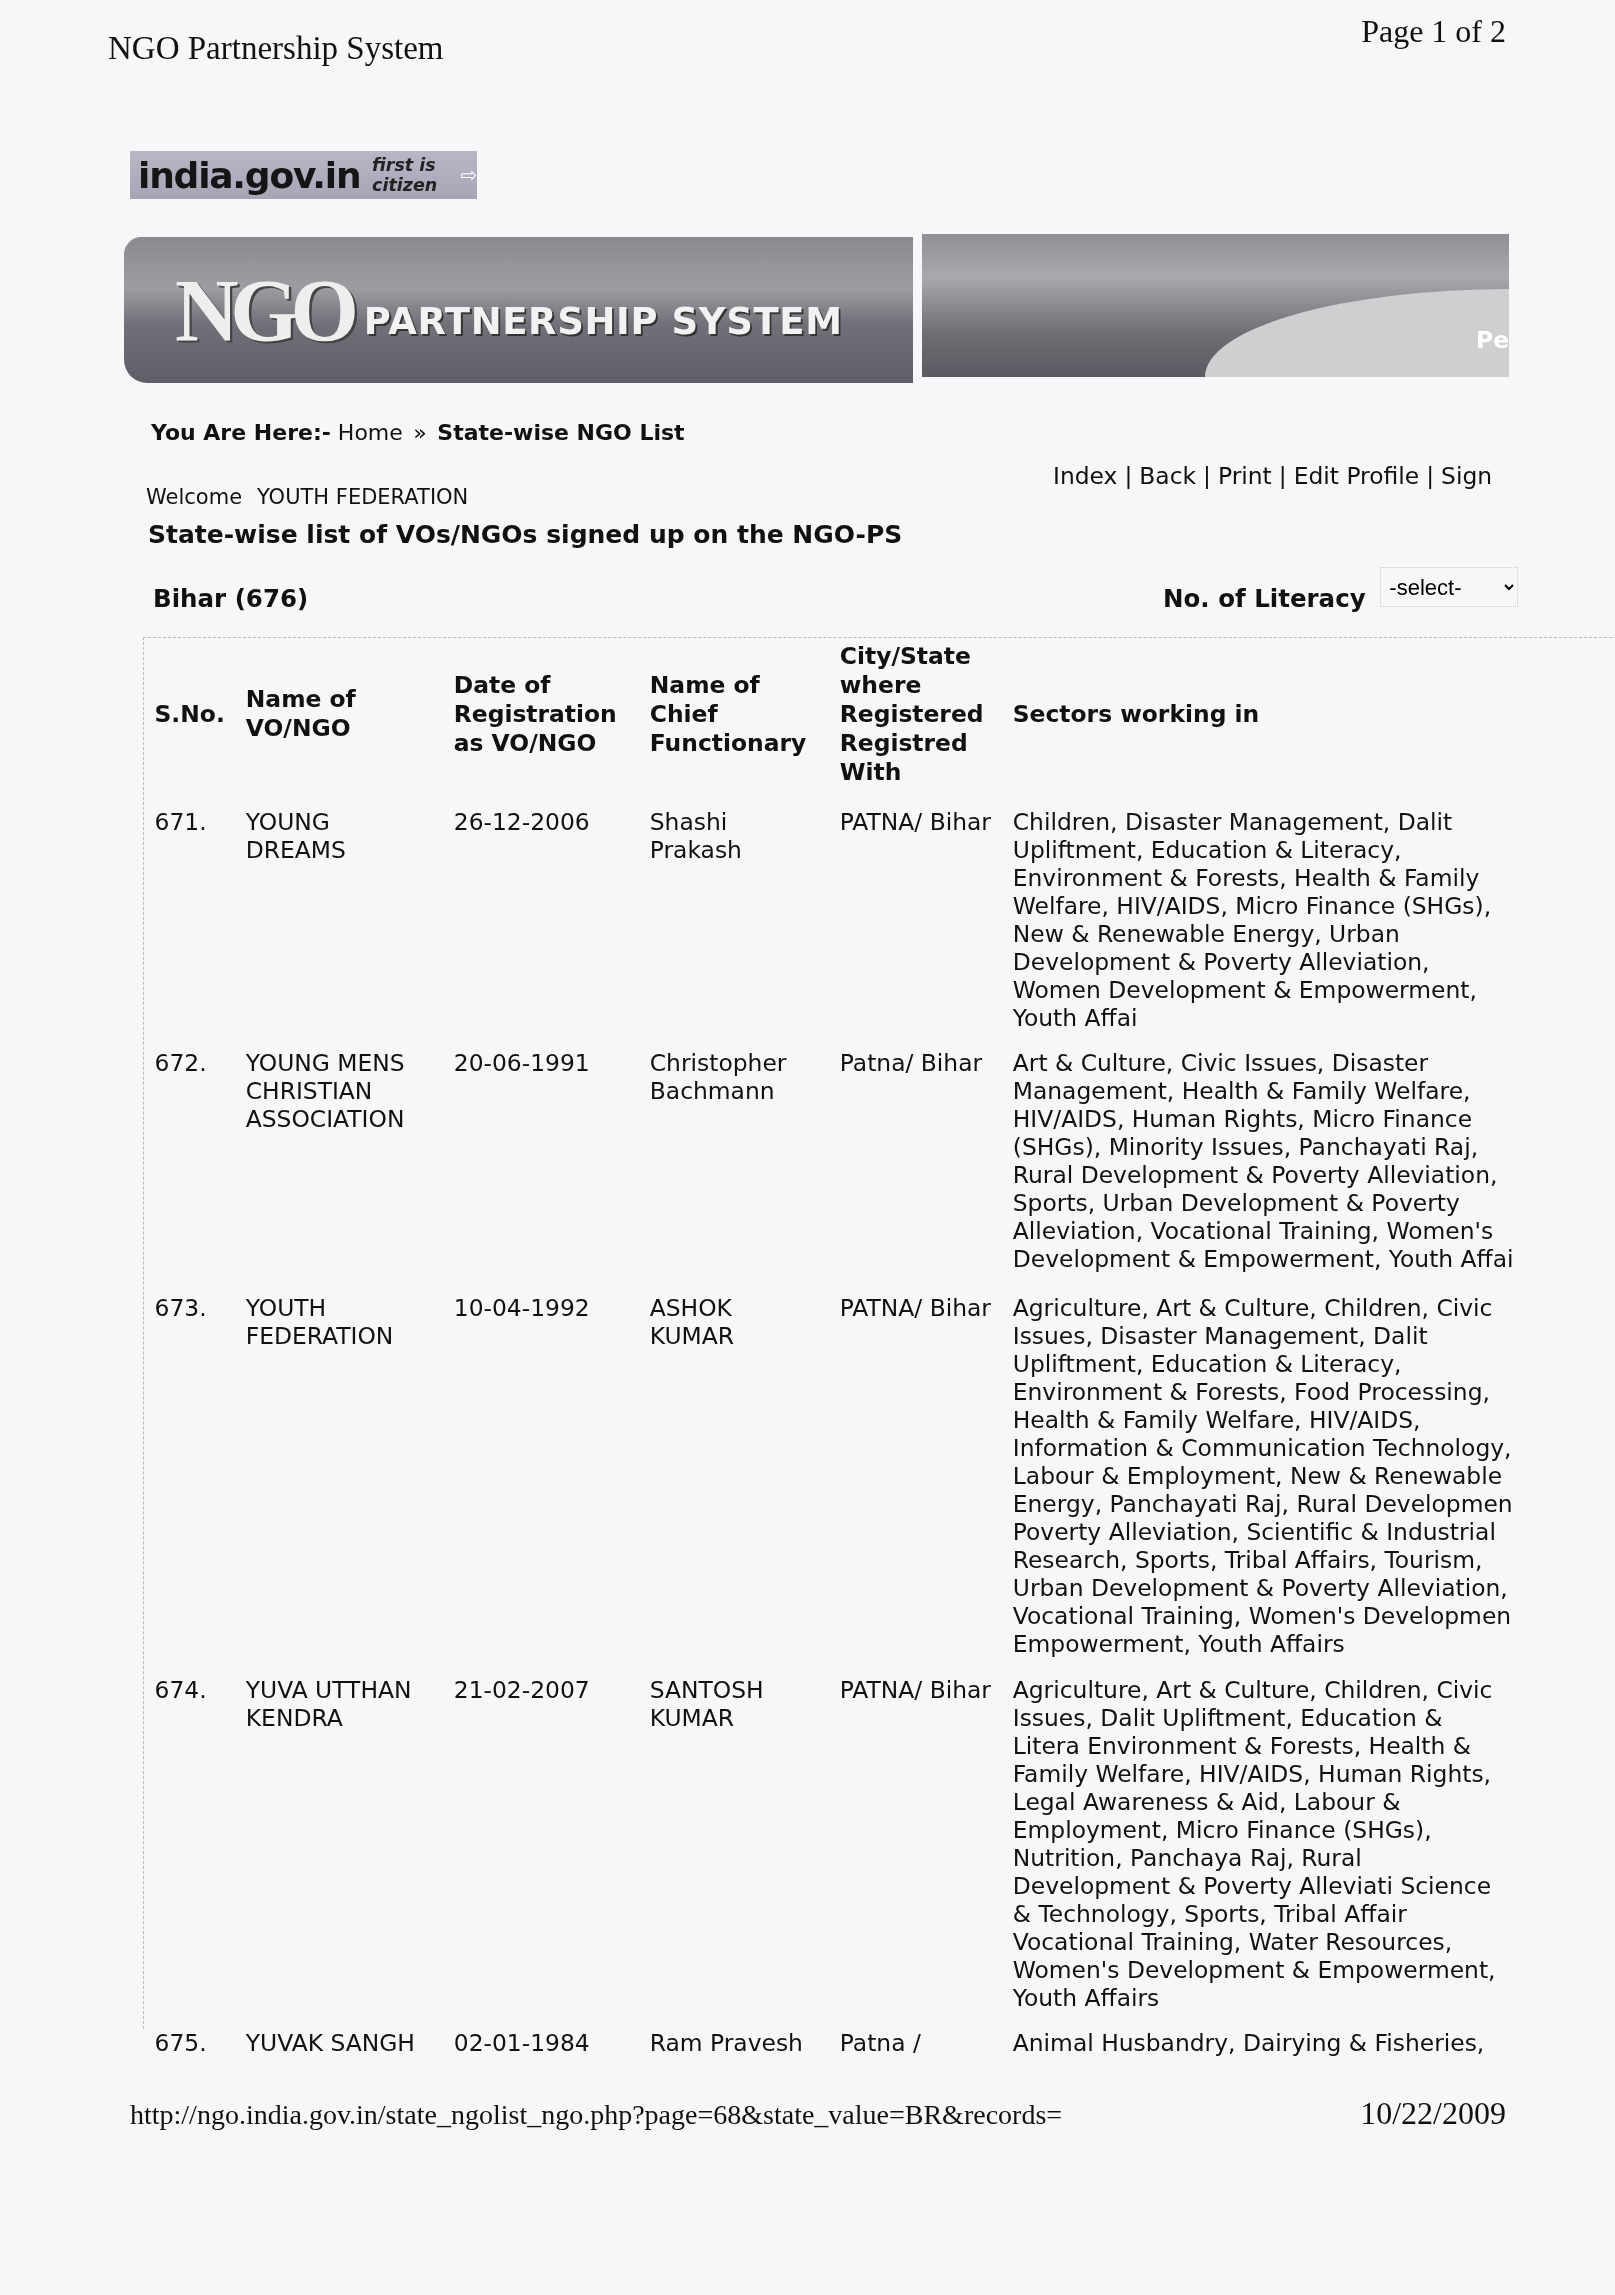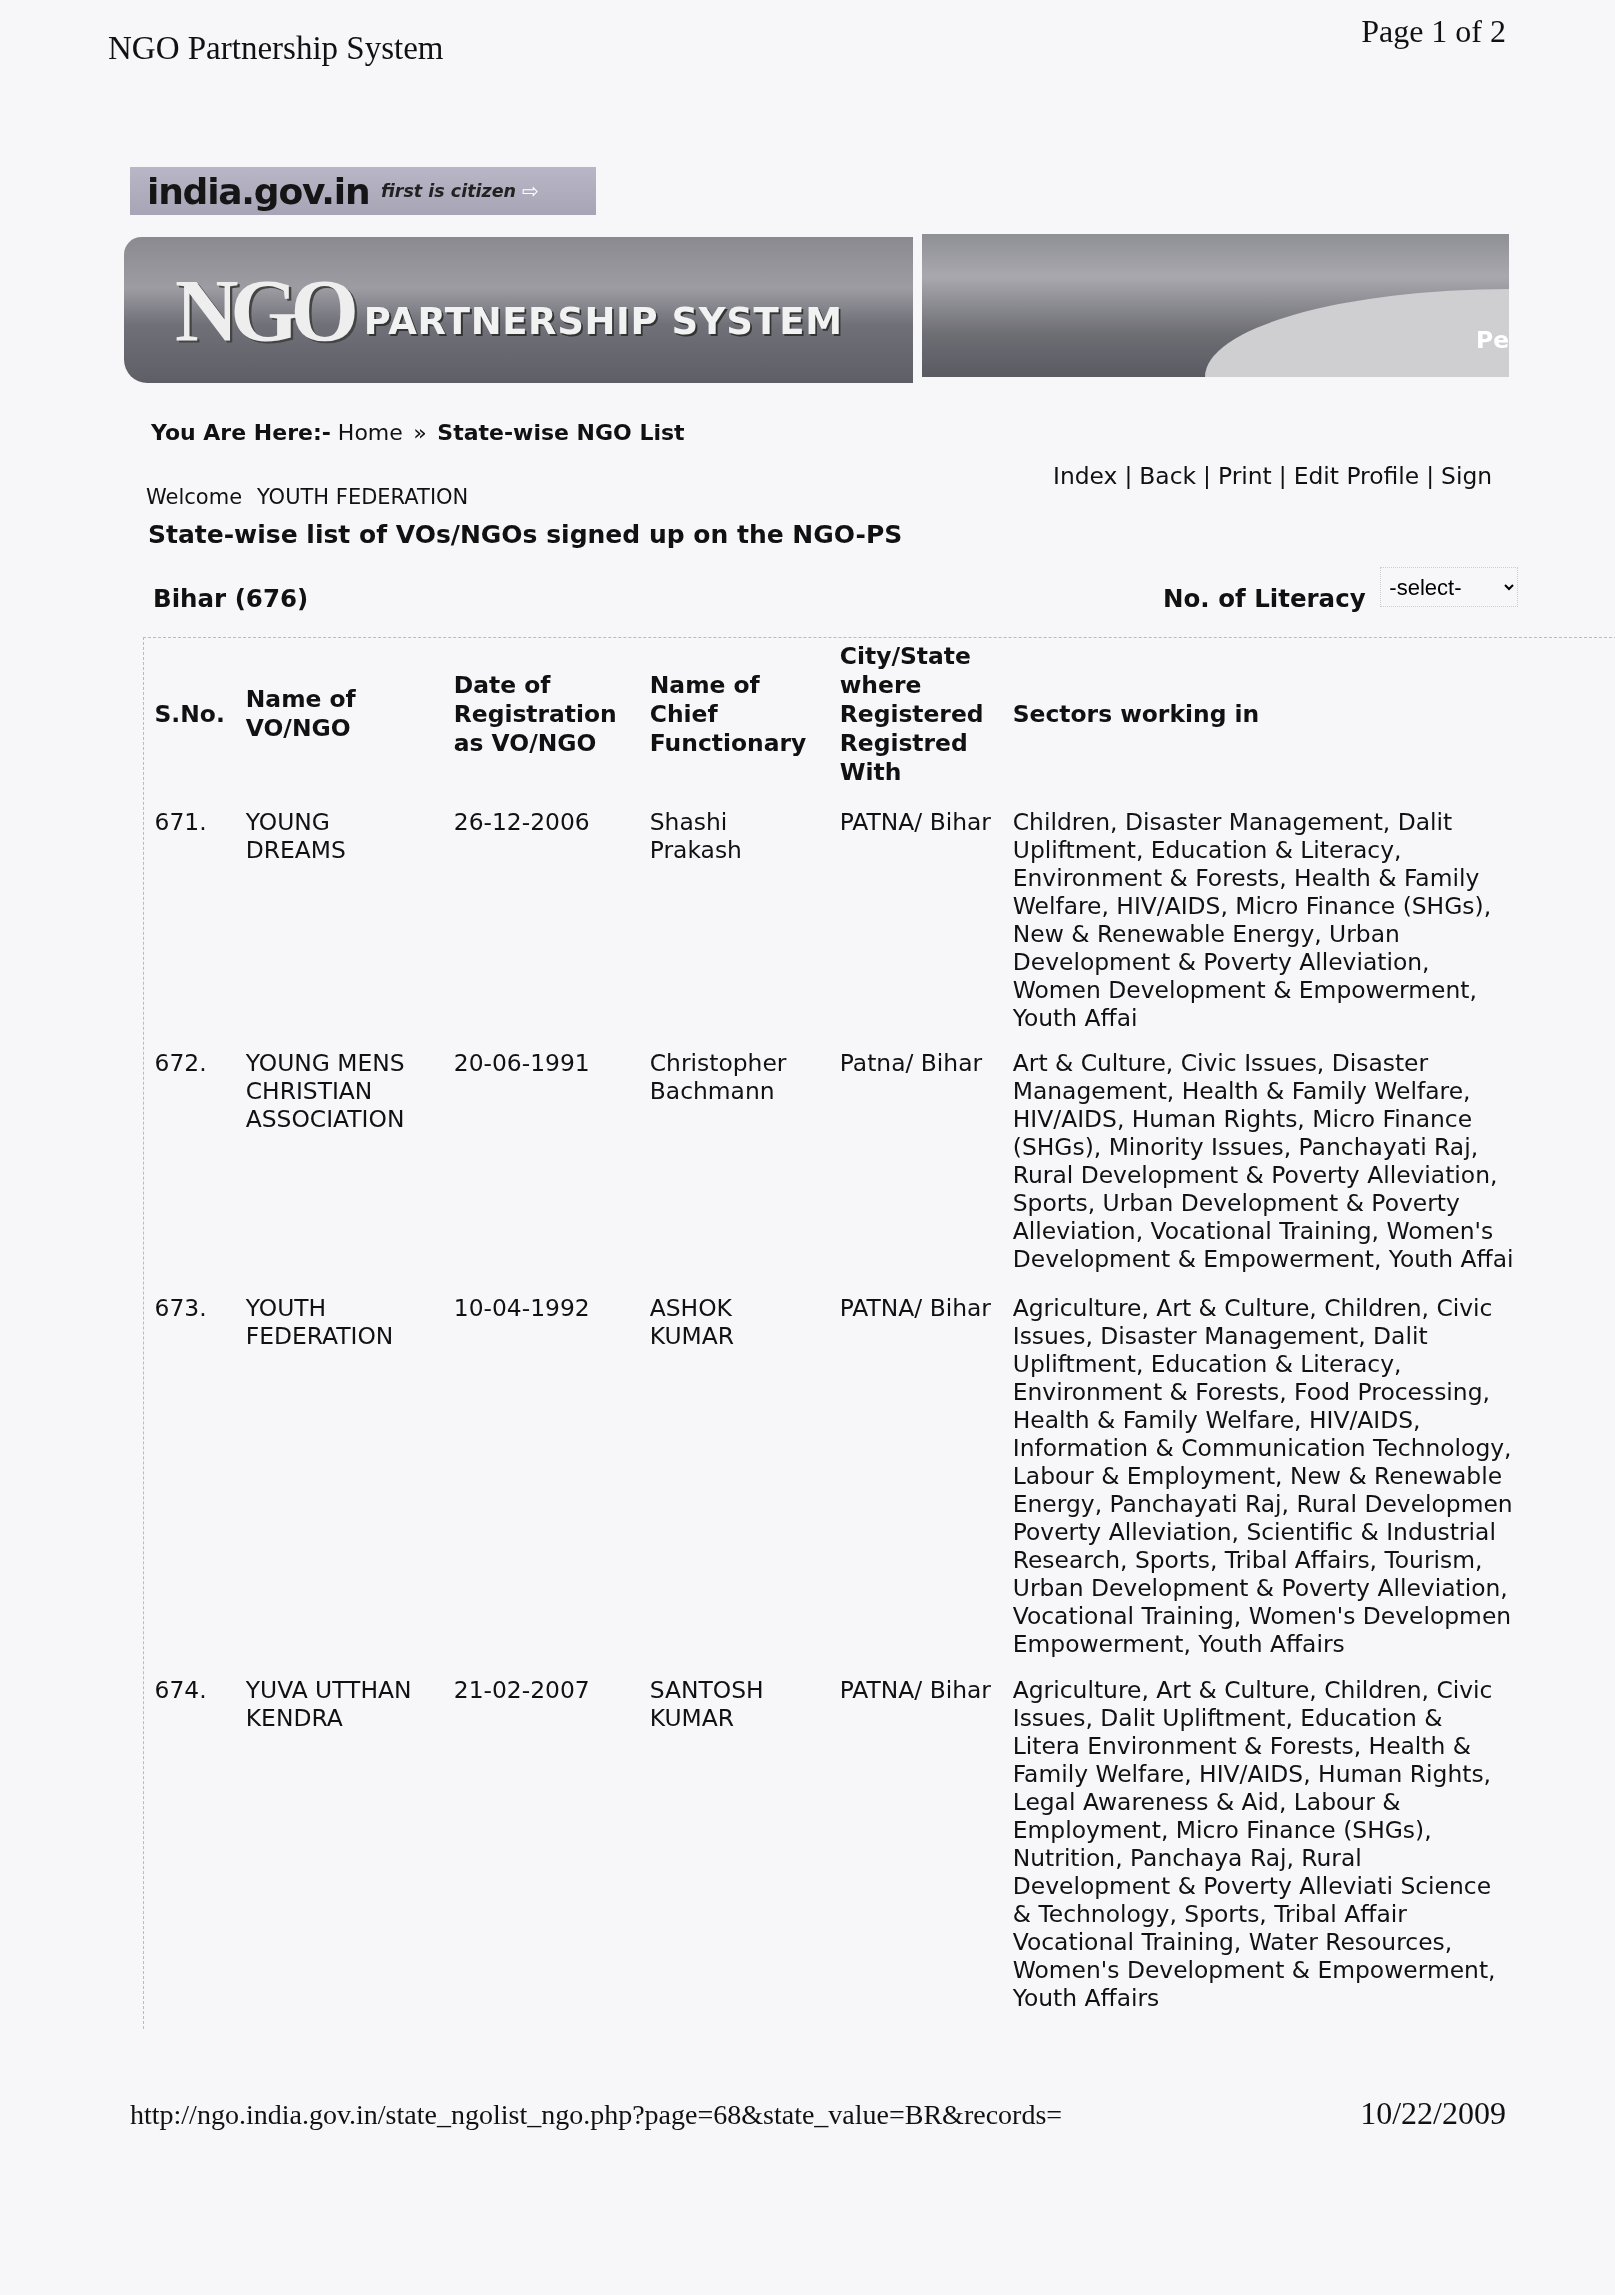--- a/index.html
+++ b/index.html
@@ -11,23 +11,23 @@
   }
   .print-title {
     position: absolute; left: 108px; top: 30px;
     font-family: "Liberation Serif", serif; font-size: 33px; color: #111;
   }
   .page-num {
     position: absolute; right: 109px; top: 13px;
     font-family: "Liberation Serif", serif; font-size: 32px; color: #111;
   }
   .india-logo {
-    position: absolute; left: 130px; top: 167px; width: 466px; height: 48px;
+    position: absolute; left: 130px; top: 151px; width: 347px; height: 48px;
     background: linear-gradient(#b9b6c6, #a7a4b6);
-    display: flex; align-items: center; padding-left: 17px; box-sizing: border-box;
+    display: flex; align-items: center; padding-left: 8px; box-sizing: border-box;
   }
   .india-logo .brand { font-family: "DejaVu Sans", sans-serif; font-weight: bold; font-size: 36px; letter-spacing: -1.2px; color: #151515; }
   .india-logo .tag { margin-left: 11.7px; font-style: italic; font-weight: bold; font-size: 17.5px; color: #222; }
   .india-logo .ico { margin-left: 5.8px; font-size: 20px; color: #fff; }
   .banner {
     position: absolute; left: 124px; top: 237px; width: 789px; height: 146px;
     background: linear-gradient(#8a8a90 0%, #9d9ca3 35%, #707078 60%, #5e5e66 100%);
     border-radius: 17.5px 0 0 23.4px;
     display: flex; align-items: center;
   }
@@ -173,19 +173,27 @@
         <td class="sectors">Agriculture, Art &amp; Culture, Children, Civic Issues, Disaster Management, Dalit Upliftment, Education &amp; Literacy, Environment &amp; Forests, Food Processing, Health &amp; Family Welfare, HIV/AIDS, Information &amp; Communication Technology, Labour &amp; Employment, New &amp; Renewable Energy, Panchayati Raj, Rural Developmen Poverty Alleviation, Scientific &amp; Industrial Research, Sports, Tribal Affairs, Tourism, Urban Development &amp; Poverty Alleviation, Vocational Training, Women's Developmen Empowerment, Youth Affairs</td>
       </tr>
       <tr class="r674">
         <td>674.</td>
         <td>YUVA UTTHAN KENDRA</td>
         <td>21-02-2007</td>
         <td>SANTOSH KUMAR</td>
         <td>PATNA/ Bihar</td>
         <td class="sectors">Agriculture, Art &amp; Culture, Children, Civic Issues, Dalit Upliftment, Education &amp; Litera Environment &amp; Forests, Health &amp; Family Welfare, HIV/AIDS, Human Rights, Legal Awareness &amp; Aid, Labour &amp; Employment, Micro Finance (SHGs), Nutrition, Panchaya Raj, Rural Development &amp; Poverty Alleviati Science &amp; Technology, Sports, Tribal Affair Vocational Training, Water Resources, Women's Development &amp; Empowerment, Youth Affairs</td>
       </tr>
+      <tr class="r675">
+        <td>675.</td>
+        <td>YUVAK SANGH</td>
+        <td>02-01-1984</td>
+        <td>Ram Pravesh</td>
+        <td>Patna /</td>
+        <td class="sectors">Animal Husbandry, Dairying &amp; Fisheries,</td>
+      </tr>
     </tbody>
   </table>
 </div>
 
 <div class="footer-url">http://ngo.india.gov.in/state_ngolist_ngo.php?page=68&amp;state_value=BR&amp;records=</div>
 <div class="footer-date">10/22/2009</div>
 
 
 </body></html>

